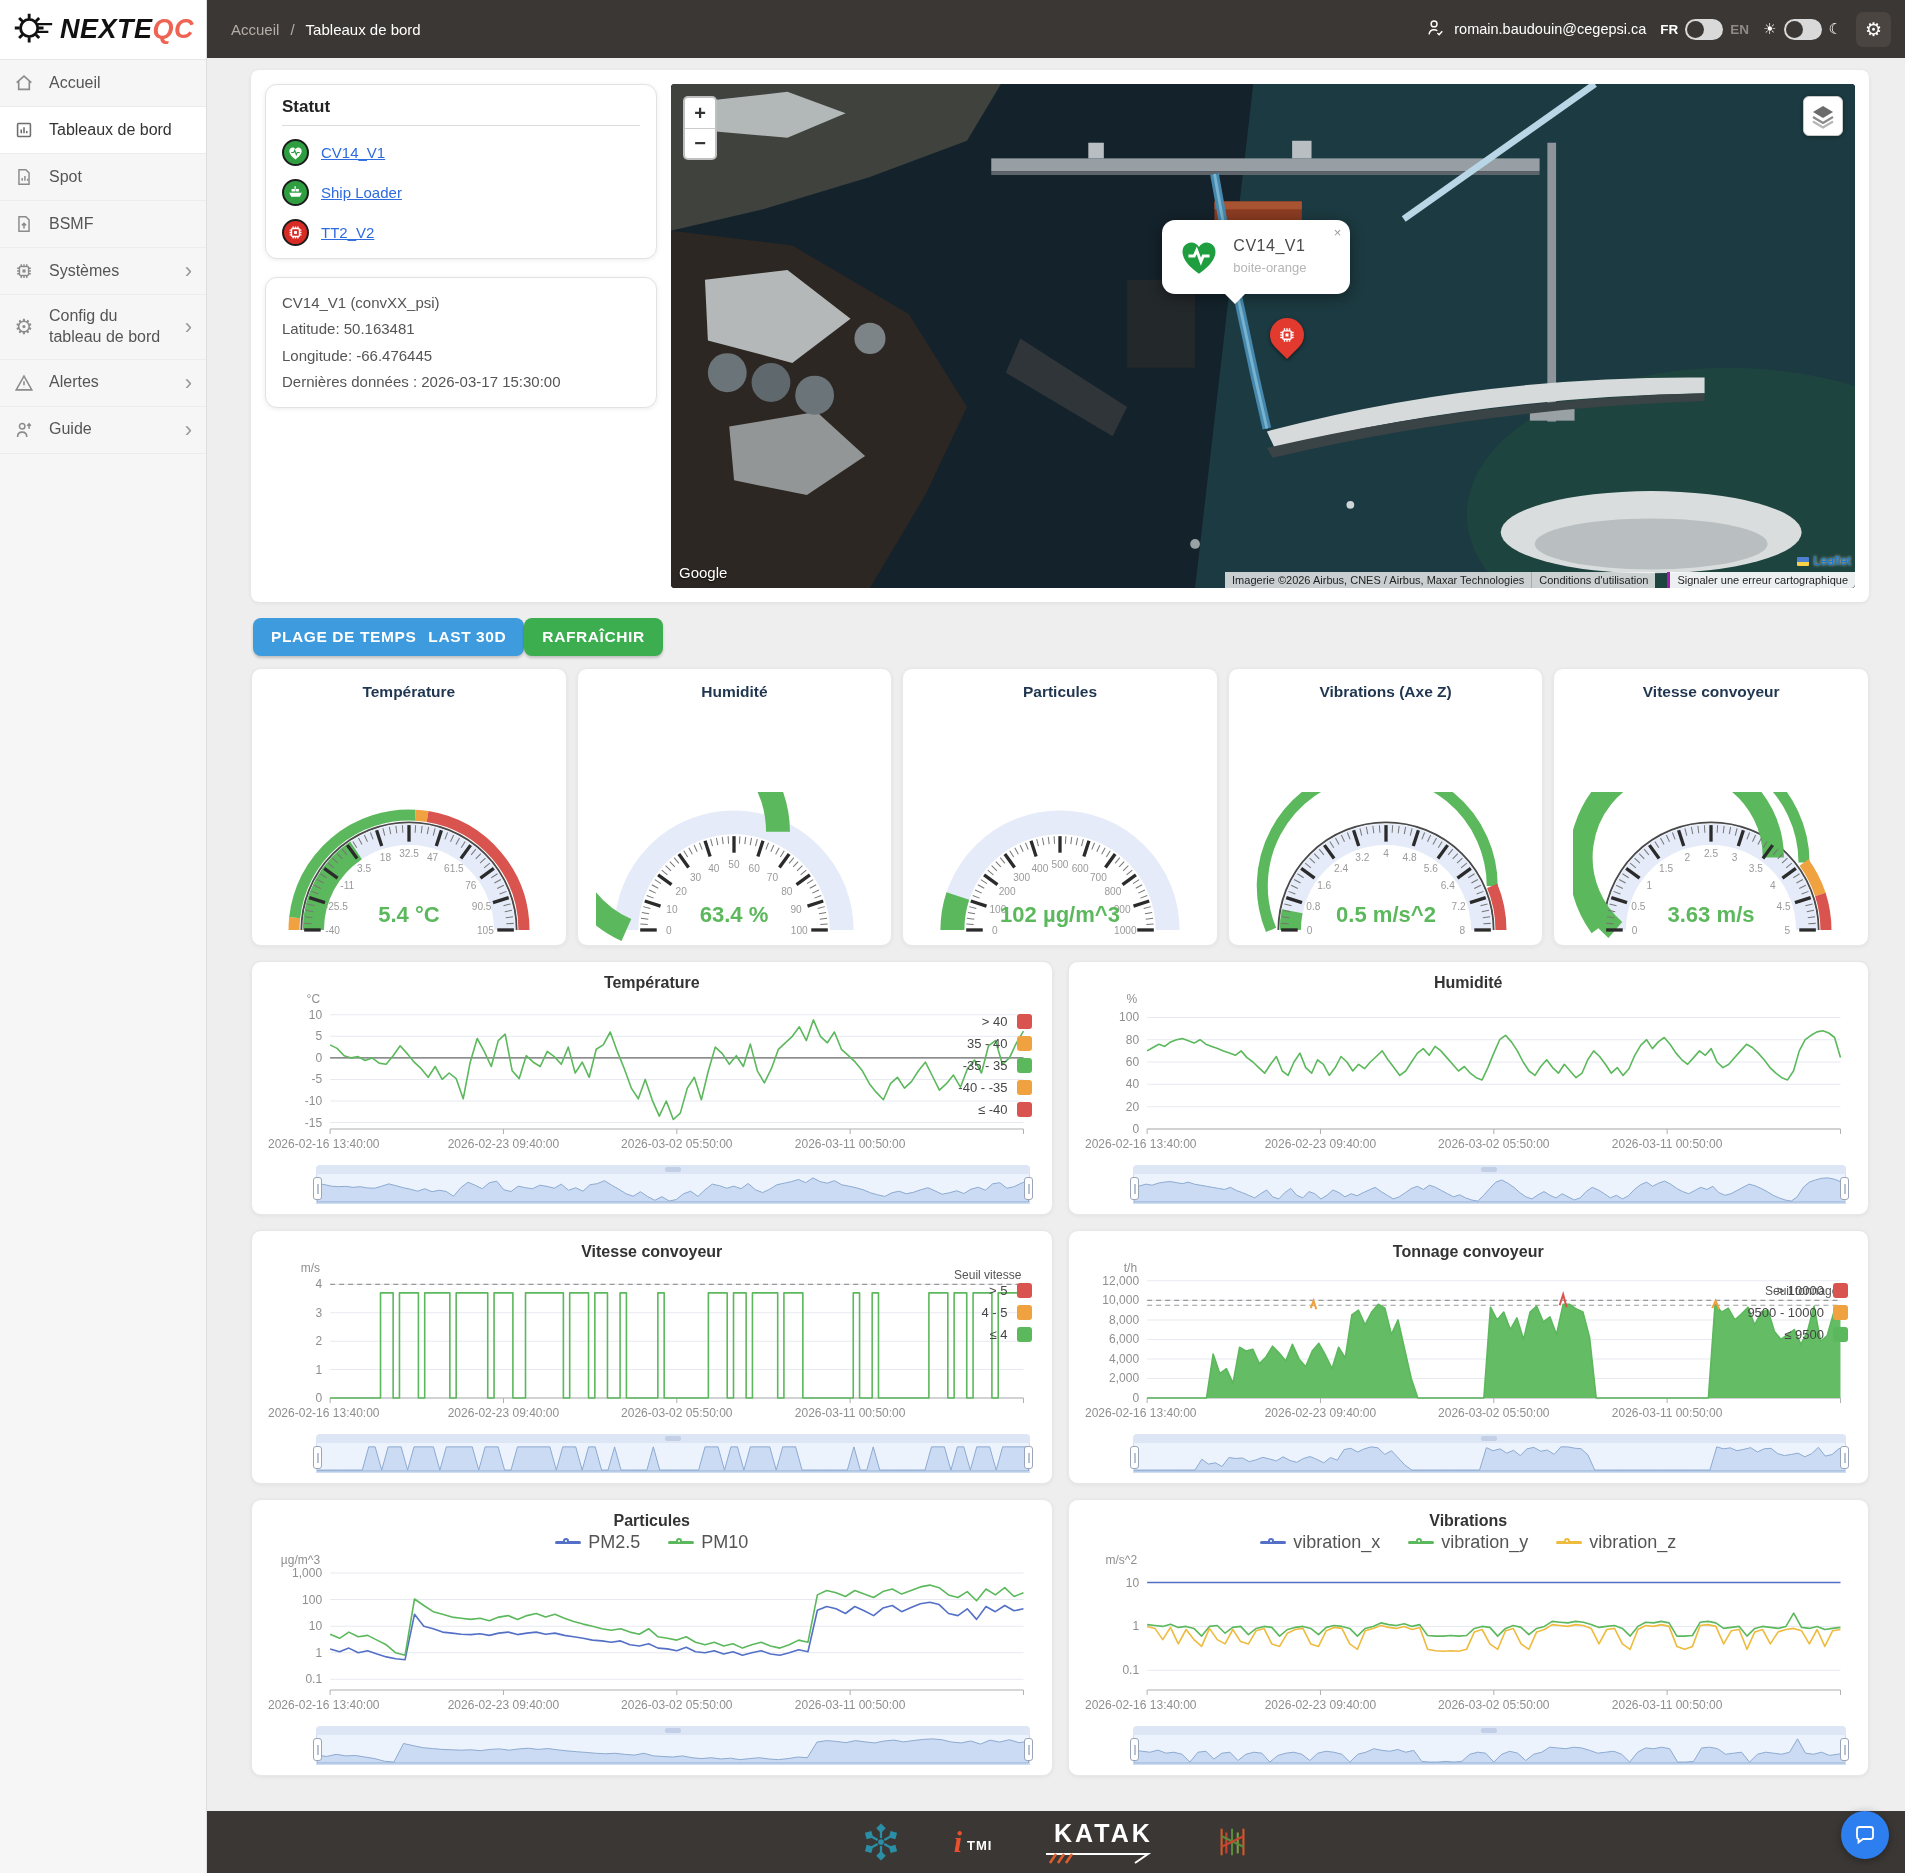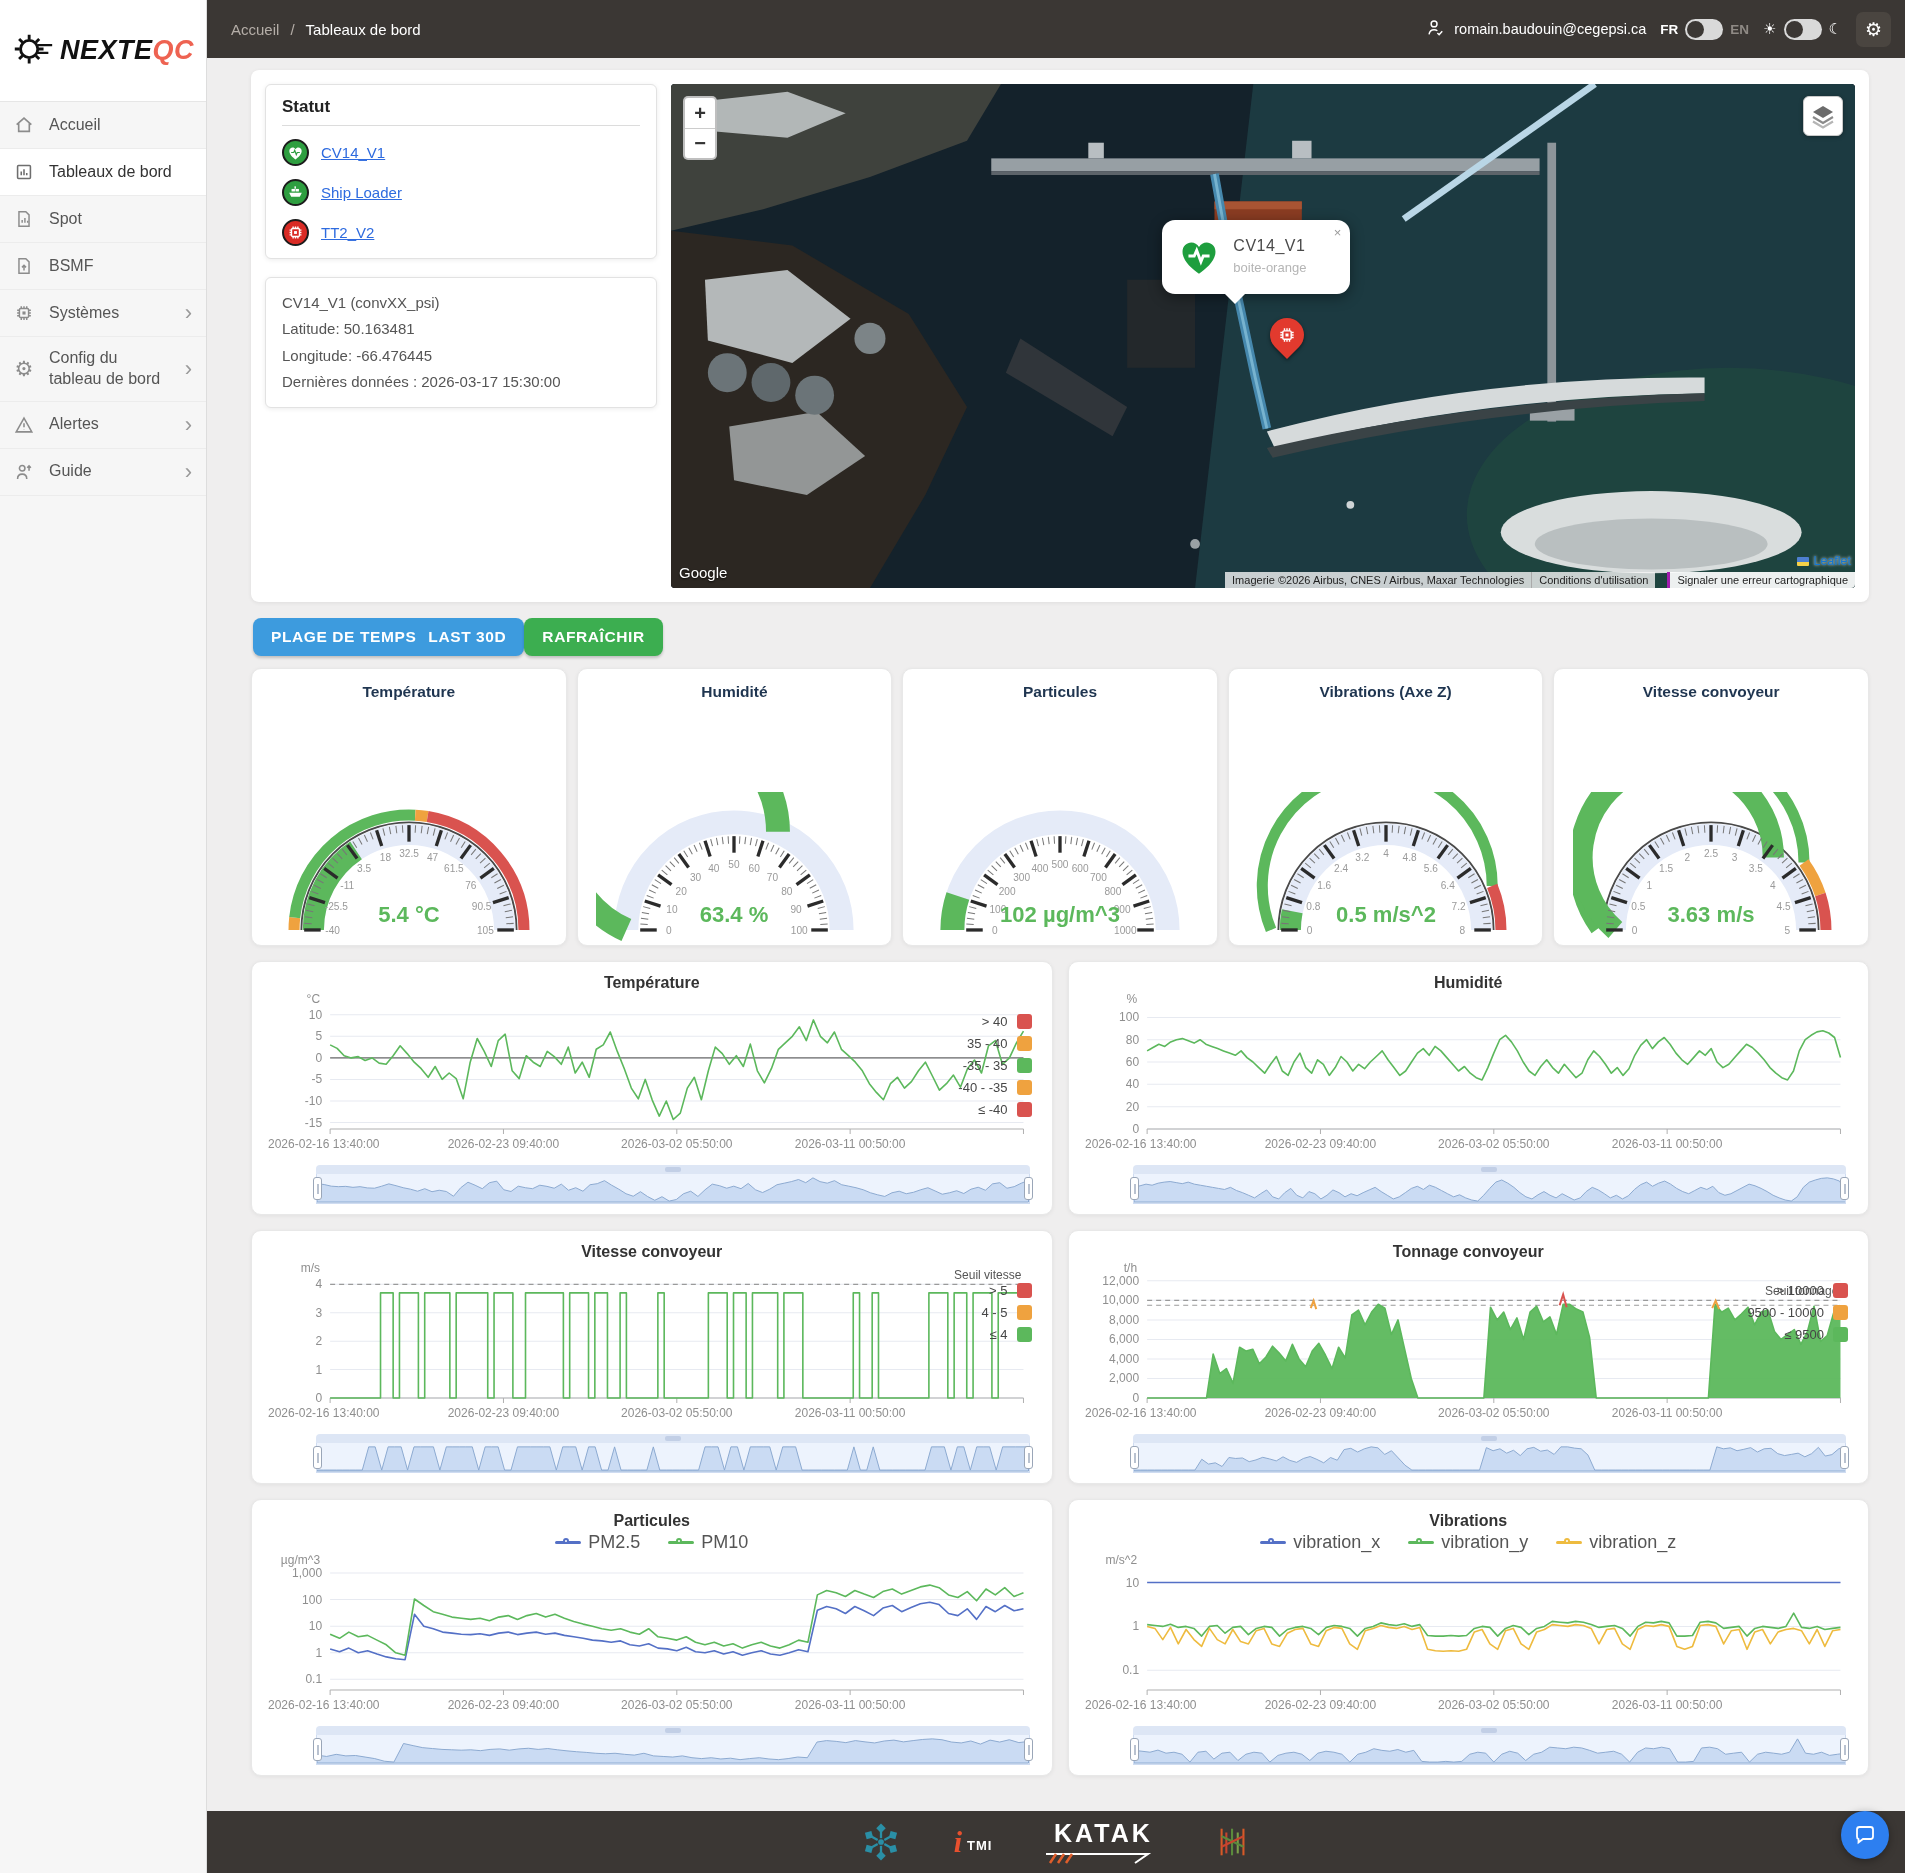--- a/index.html
+++ b/index.html
@@ -2,21 +2,21 @@
 <html><head>
 <meta charset="utf-8">
 <style>
   html,body{margin:0;padding:0;width:1905px;height:1873px;overflow:hidden;
     font-family:"Liberation Sans","DejaVu Sans",sans-serif;background:#efeeee;}
   *{box-sizing:border-box;}
 
   
   .sidebar{position:absolute;left:0;top:0;width:207px;height:100%;background:#f6f6f6;
     border-right:1px solid #ddd;z-index:30;}
-  .logo-box{height:102px;background:#fff;display:flex;align-items:center;gap:4px;padding:0 10px;border-bottom:1px solid #e6e6e6;}
+  .logo-box{height:60px;background:#fff;display:flex;align-items:center;gap:4px;padding:0 10px;border-bottom:1px solid #e6e6e6;}
   .logo-text{font-size:27px;font-weight:800;font-style:italic;letter-spacing:.5px;color:#111;white-space:nowrap;}
   .logo-text .accent{color:#ee6352;}
   .nav-item{display:flex;align-items:center;gap:13px;padding:11px 12px;min-height:47px;
     border-bottom:1px solid #ececec;font-size:16px;color:#555;cursor:pointer;background:#f6f6f6;}
   .nav-item.active{background:#fff;color:#333;}
   .nav-ic{width:24px;height:24px;flex:0 0 24px;display:flex;align-items:center;justify-content:center;color:#8c8c8c;font-size:19px;}
   .nav-lab{flex:1;line-height:1.3;}
   .chev{color:#9a9a9a;font-size:22px;line-height:1;padding-right:2px;}
 
   
@@ -36,21 +36,21 @@
   .gear-btn{width:35px;height:35px;border-radius:7px;background:#4a4540;display:flex;align-items:center;justify-content:center;
     font-size:19px;color:#fff;cursor:pointer;}
 
   
   .content{position:absolute;left:207px;top:58px;right:0;bottom:62px;background:#efeeee;
     padding:12px 36px 0 44px;overflow:hidden;}
 
   .top-panel{background:#fff;border-radius:8px;box-shadow:0 1px 4px rgba(0,0,0,.07);
     display:flex;gap:14px;padding:14px;height:532px;}
   .left-col{width:392px;flex:0 0 392px;display:flex;flex-direction:column;gap:18px;}
-  .status-card,.info-card{background:#fff;border:1px solid #e2e2e2;border-radius:6px;
+  .status-card,.info-card{background:#fff;border:1px solid #e2e2e2;border-radius:12px;
     box-shadow:0 1px 5px rgba(0,0,0,.08);padding:12px 16px;}
   .status-title{font-size:17px;font-weight:700;color:#222;padding-bottom:8px;border-bottom:1px solid #dcdcdc;}
   .status-row{display:flex;align-items:center;gap:12px;margin-top:13px;}
   .badge{width:27px;height:27px;border-radius:50%;border:2px solid #1c1c1c;display:flex;align-items:center;justify-content:center;}
   .badge svg{width:19px;height:19px;display:block;}
   .status-link{font-size:15px;color:#2e6bdf;text-decoration:underline;cursor:pointer;}
   .info-card{font-size:15px;color:#555;line-height:1.75;}
 
   
   .map{position:relative;flex:1;border-radius:4px;overflow:hidden;background:#15242c;}

